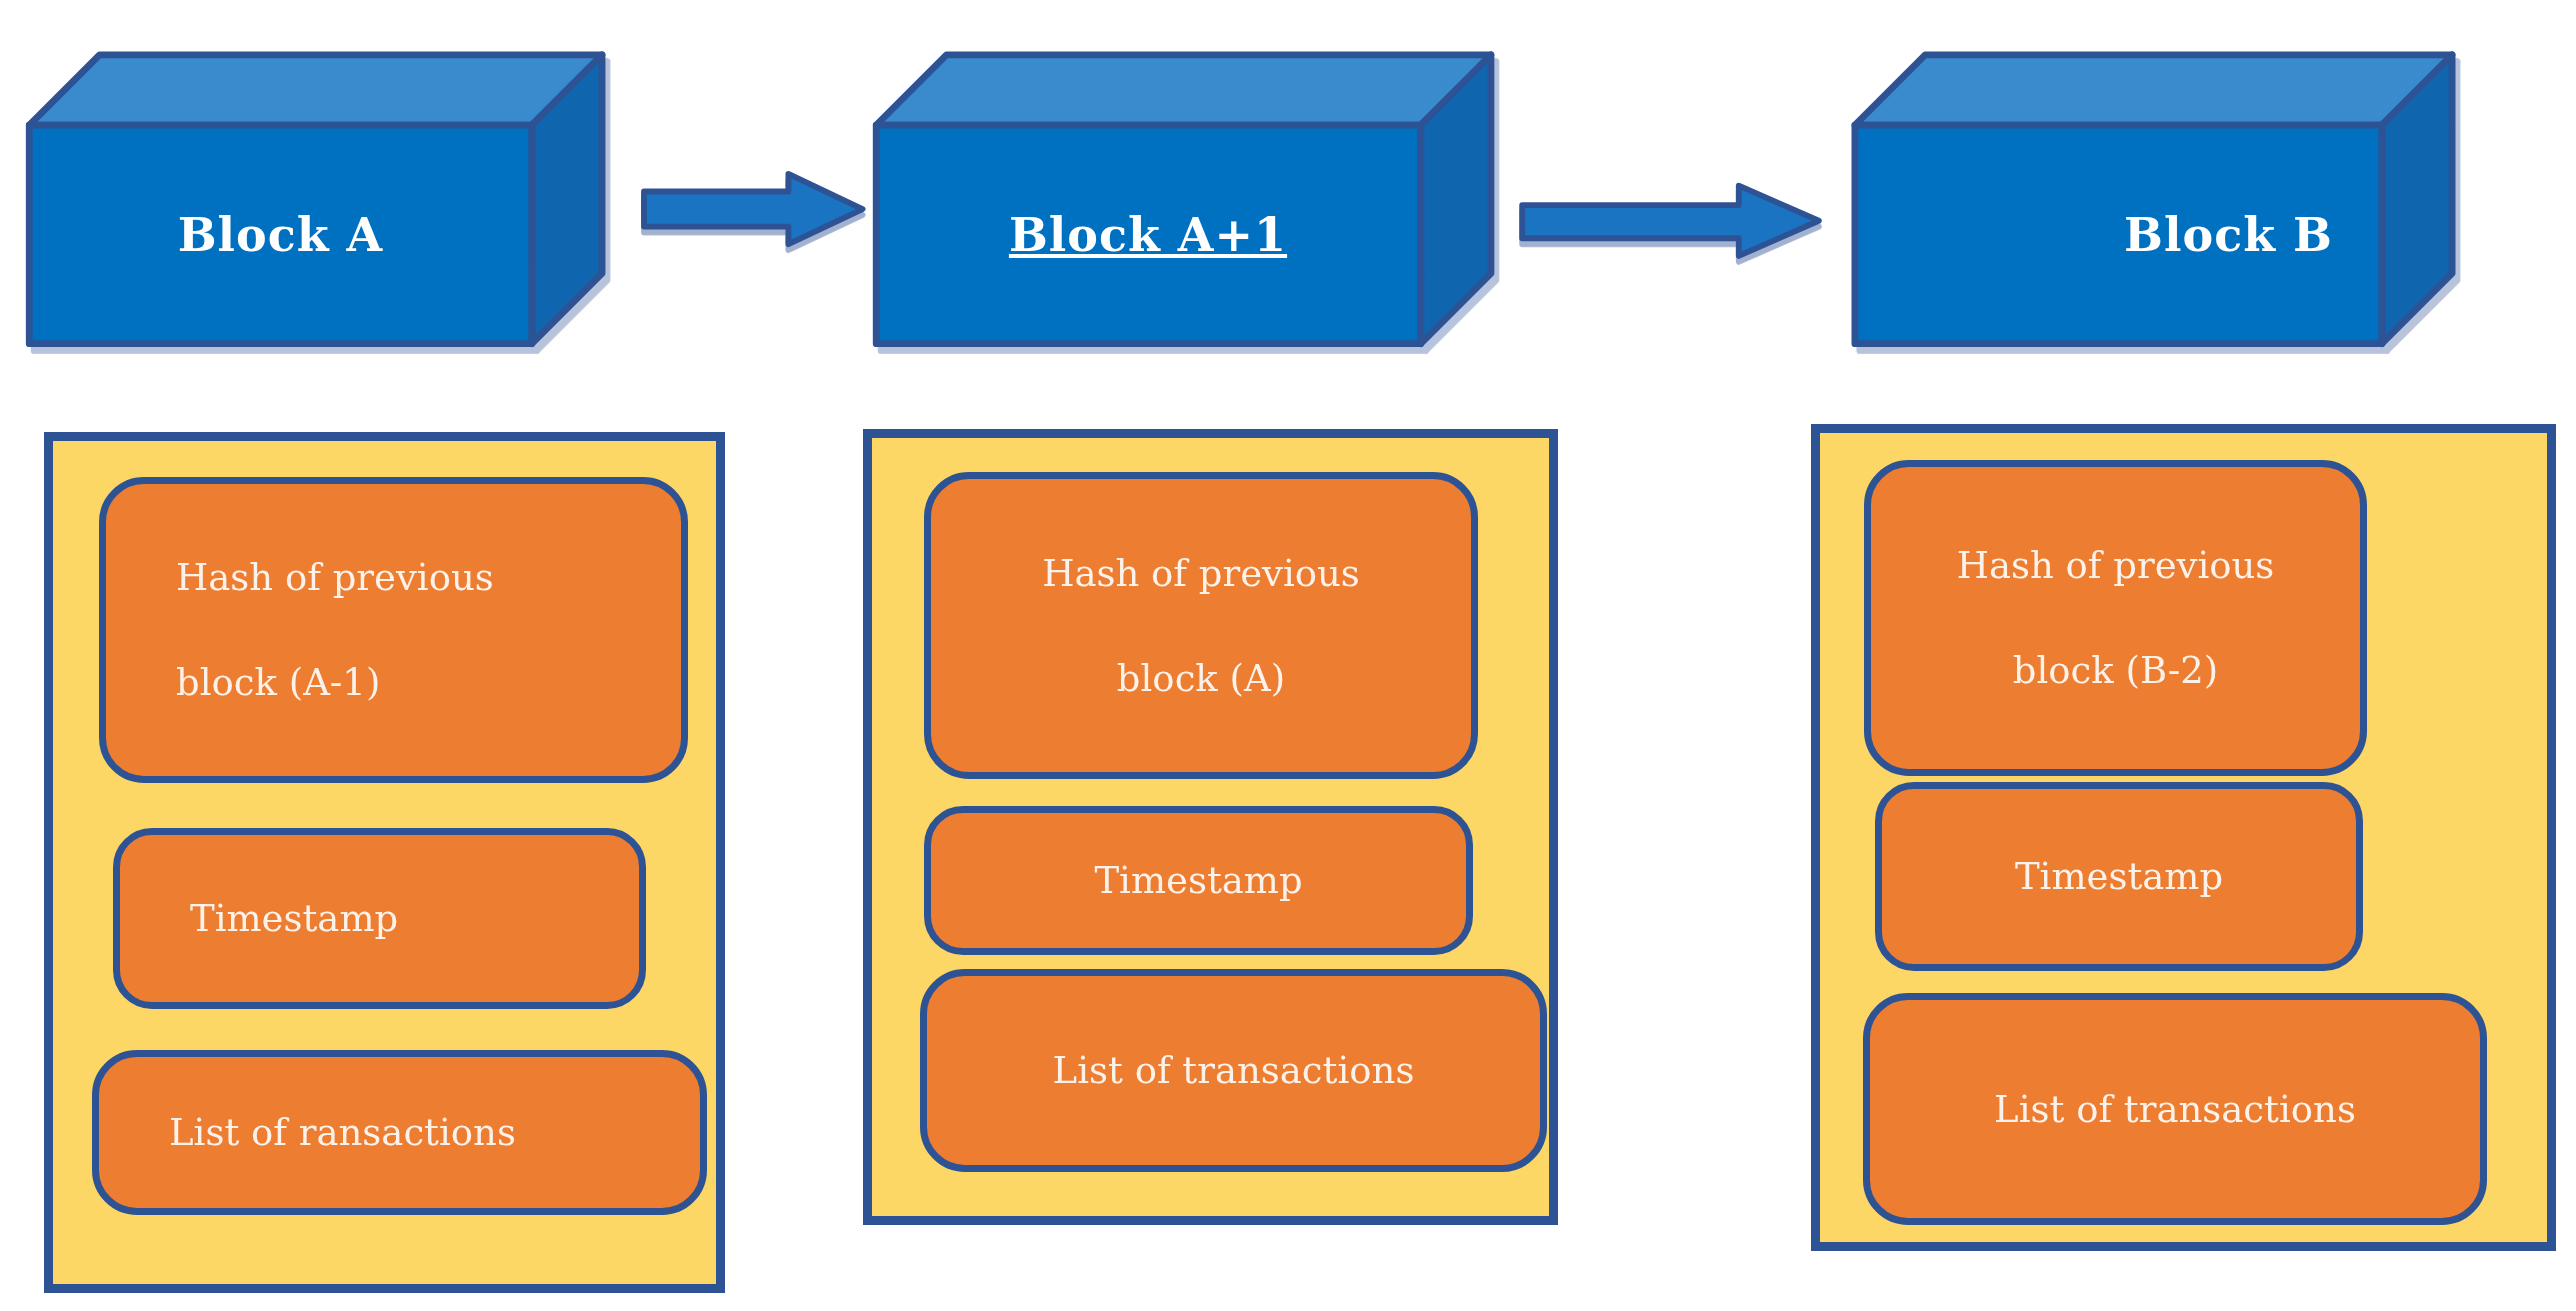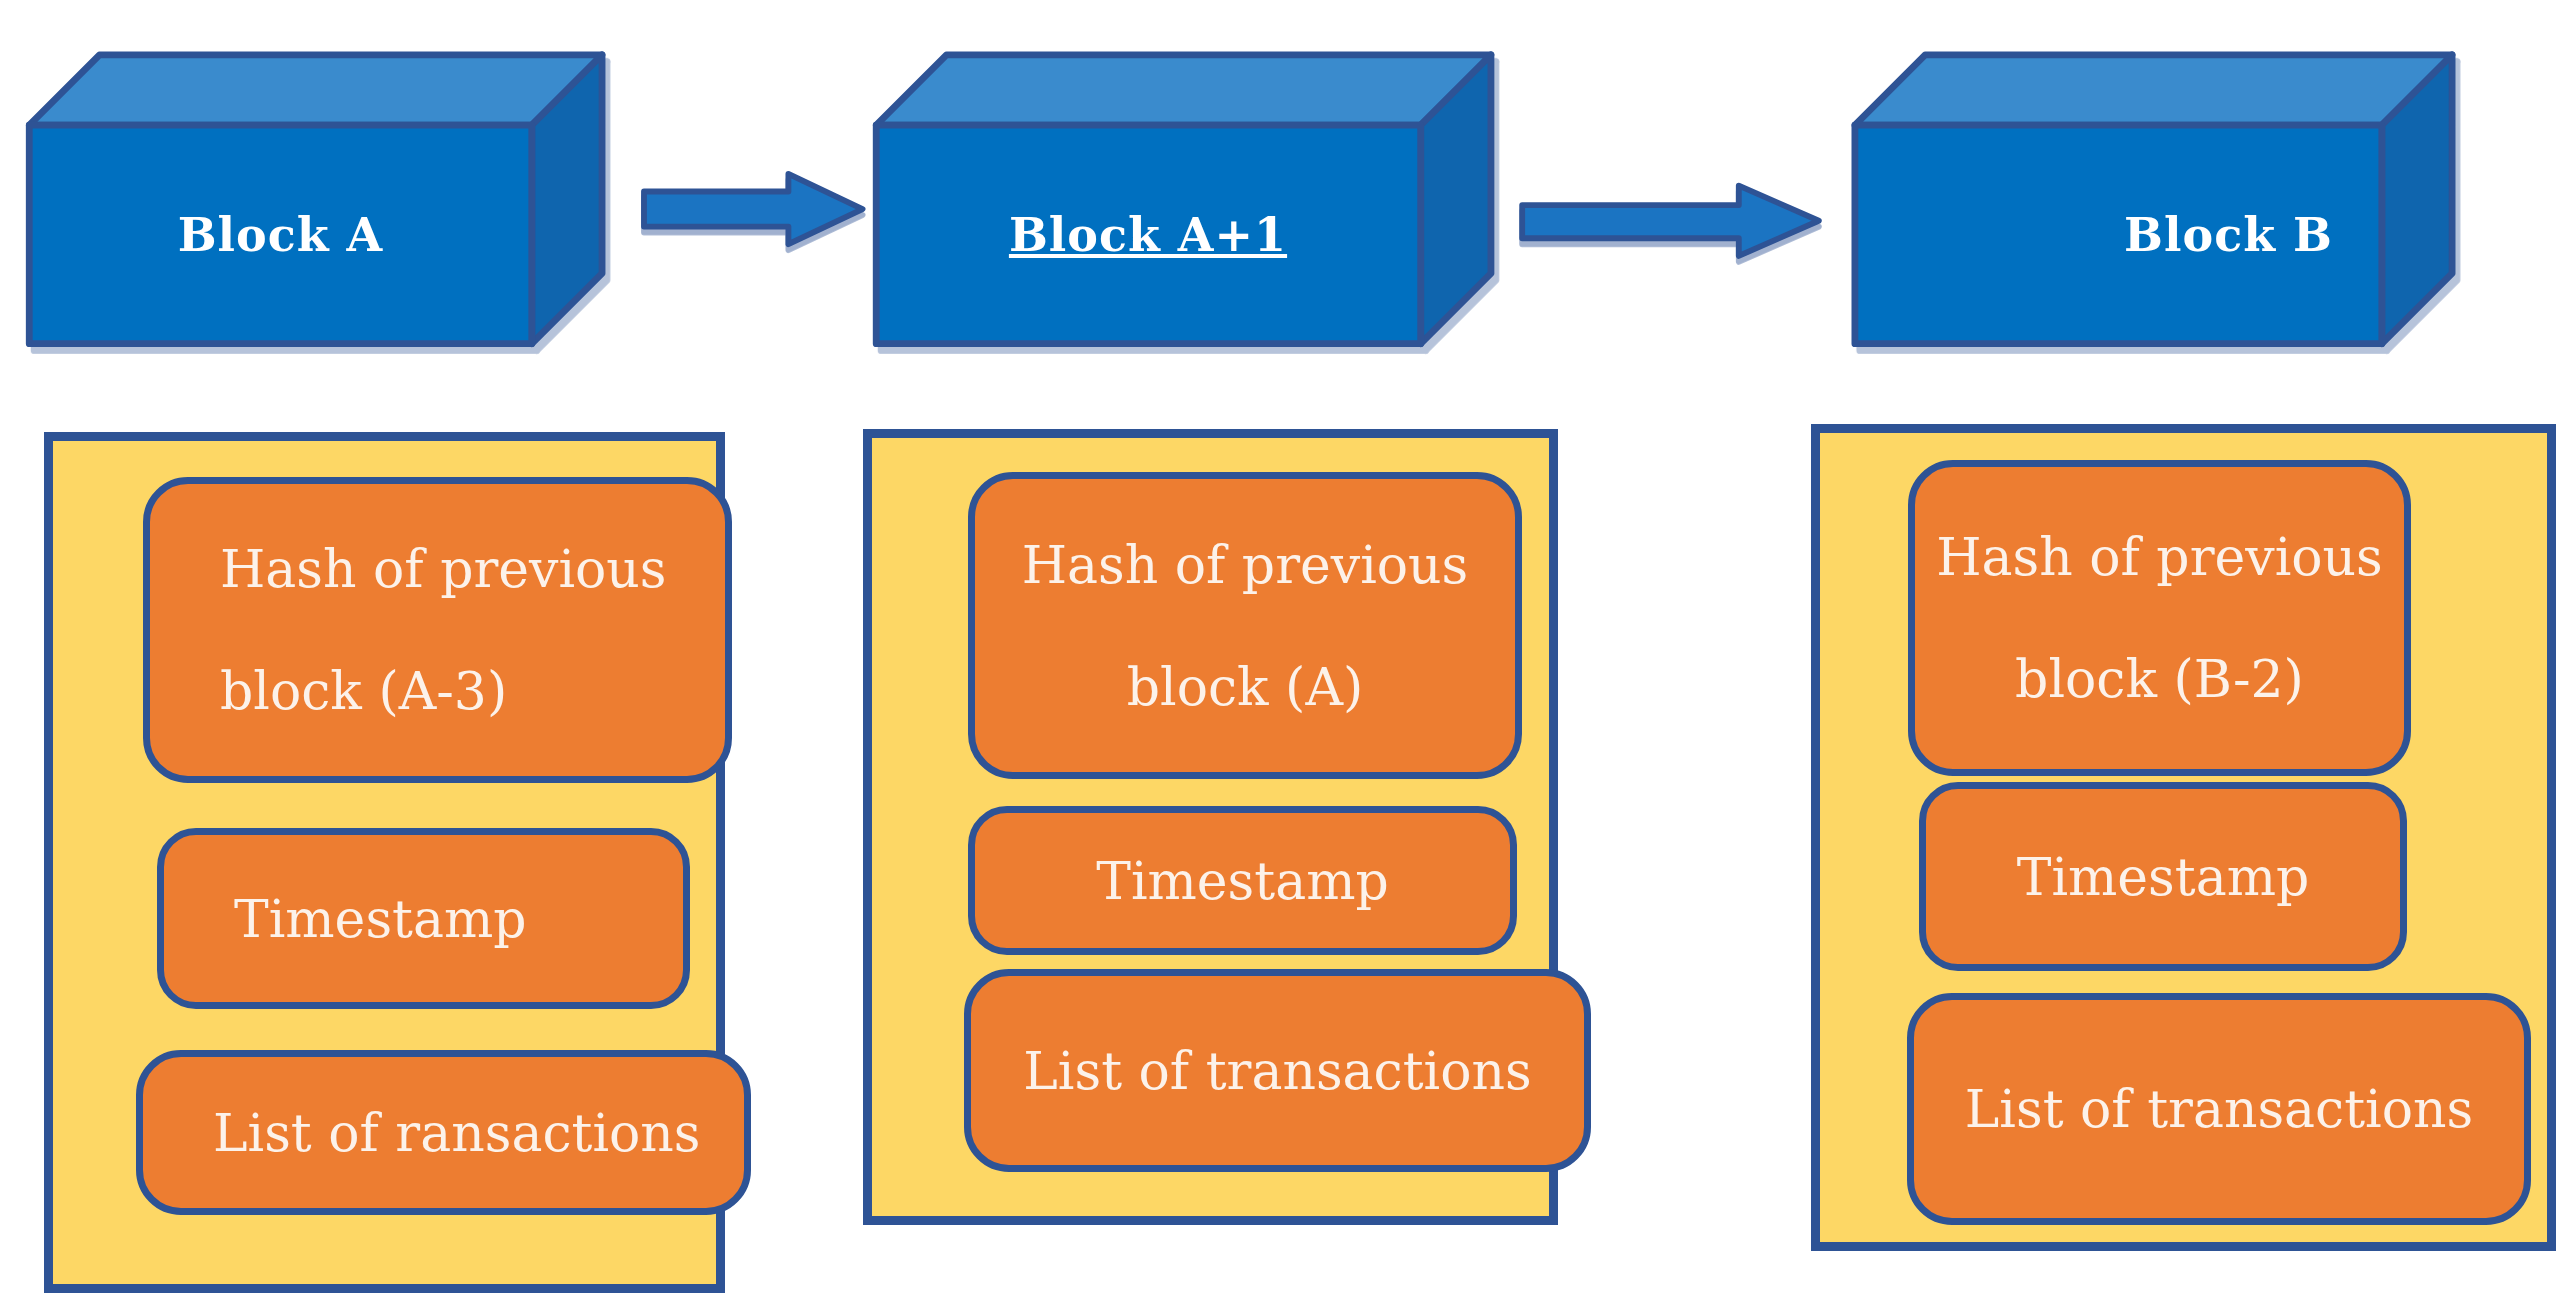--- a/index.html
+++ b/index.html
@@ -29,21 +29,21 @@
     position:absolute;
     background:#FDD765;
     border:9.8px solid #2E5395;
   }
   .item-box {
     position:absolute;
     background:#ED7D31;
     border:7.8px solid #2E5395;
     border-radius:45px;
     display:flex; flex-direction:column; justify-content:center;
-    color:#FCF2EA; font-size:52px;margin-left:44px;
+    color:#FCF2EA; font-size:37px;
   }
   .item-box .line { display:block; }
   .two-line { row-gap:62px; }
   .align-left  { align-items:flex-start; text-align:left; padding-left:70px; padding-right:19.5px; }
   .align-center{ align-items:center; text-align:center; padding-left:15.6px; padding-right:15.6px; }
 </style>
 </head>
 <body>
 
 <div class="stage">
@@ -77,21 +77,21 @@
     </g>
   </svg>
 
   <div class="block-label" style="left:29px; top:125px; width:503px; height:219px;">Block A</div>
   <div class="block-label" style="left:876px; top:125px; width:544px; height:219px;text-decoration:underline;">Block A+1</div>
   <div class="block-label" style="left:1965px; top:125px; width:527px; height:219px;">Block B</div>
 
   <div class="container" style="left:44px; top:432px; width:681px; height:861px;">
     <div class="item-box two-line align-left" style="left:46px; top:36px; width:589px; height:306px;">
       <span class="line">Hash of previous</span>
-      <span class="line">block (A-3)</span>
+      <span class="line">block (A-1)</span>
     </div>
     <div class="item-box align-left" style="left:60px; top:387px; width:533px; height:181px; border-radius:39px;">
       <span class="line">Timestamp</span>
     </div>
     <div class="item-box align-left" style="left:39px; top:609px; width:615px; height:165px;">
       <span class="line">List of ransactions</span>
     </div>
   </div>
 
   <div class="container" style="left:863px; top:429px; width:695px; height:796px;">

